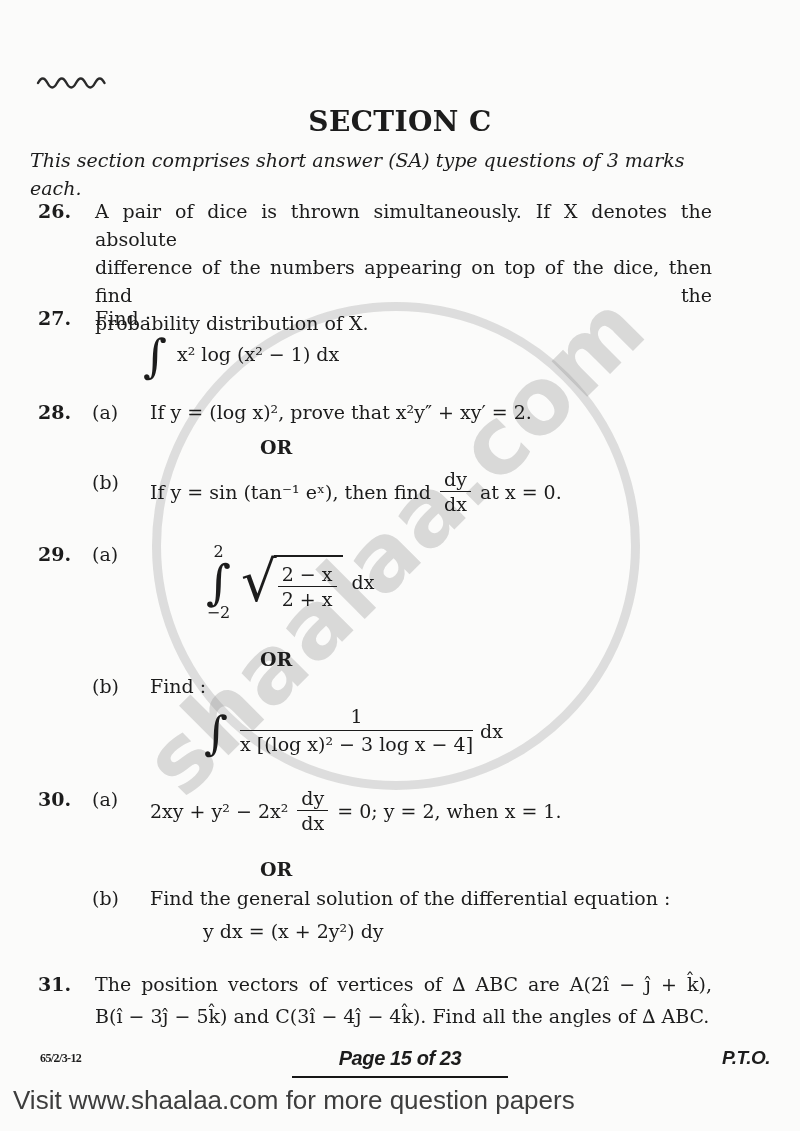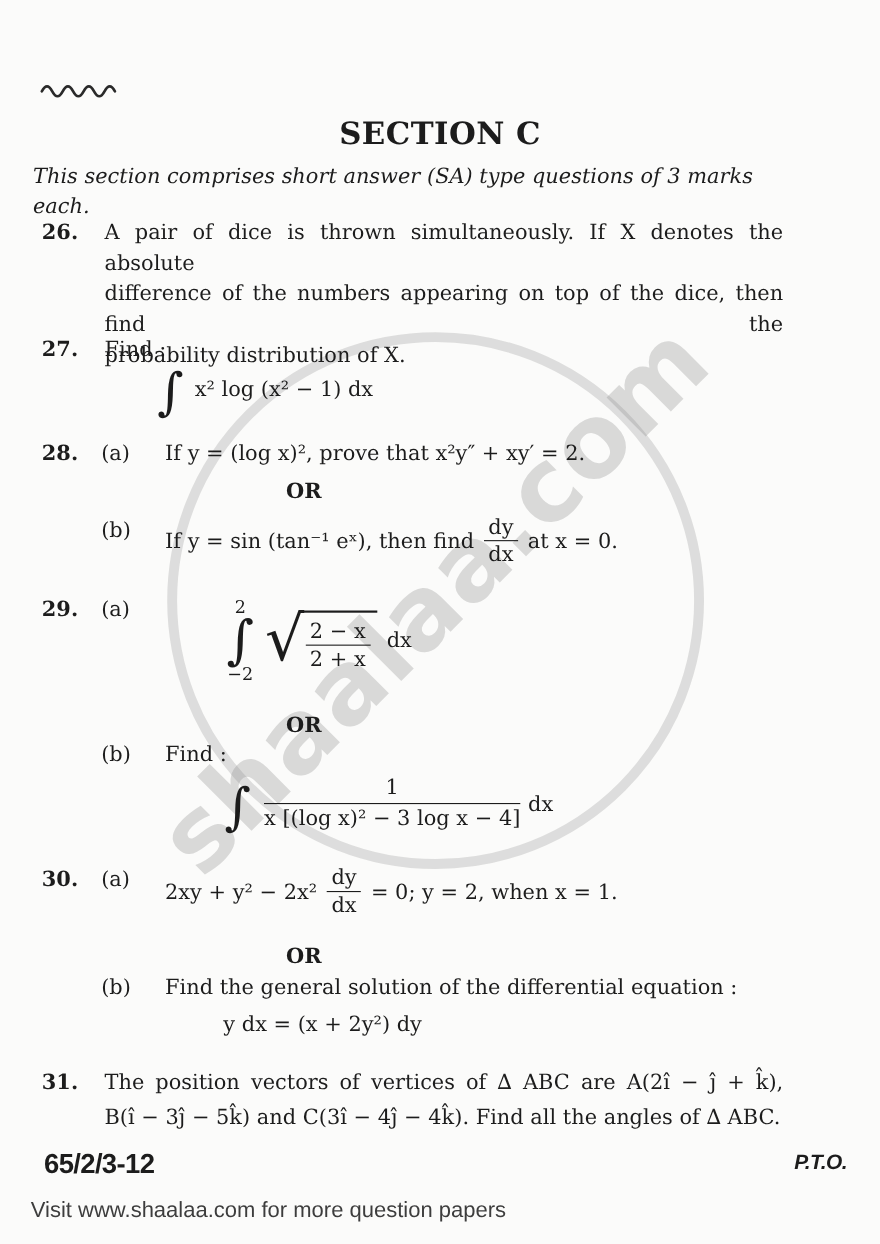--- a/index.html
+++ b/index.html
@@ -43,30 +43,30 @@
   .defint { display:inline-flex; flex-direction:column; align-items:center; margin-right:10px; }
   .dlim { font-size:16px; line-height:15px; }
   .disign { font-size:48px; line-height:42px; padding:2px 0; }
   .sqrt { display:inline-flex; align-items:flex-start; }
   .rad { font-size:56px; line-height:54px; }
   .sqbody { border-top:2px solid #1c1c1c; margin-left:-3px; padding:3px 6px 0 4px; }
   .footer {
     position:absolute; top:1044px; left:0; right:0; height:34px;
     font-family:"Liberation Sans", sans-serif;
   }
-  .fcode { position:absolute; left:40px; top:0; font-size:25px; font-weight:600; letter-spacing:-0.6px; }
+  .fcode { position:absolute; left:40px; top:0; font-size:12px; font-weight:600; letter-spacing:-0.6px;font-family:Liberation Serif, serif; }
   .fpage {
     position:absolute; left:50%; transform:translateX(-50%); top:0;
     width:216px; text-align:center; font-size:20px; font-style:italic; font-weight:700;
     letter-spacing:-0.4px; border-bottom:2.5px solid #161616; padding-bottom:4px;
   }
   .fpto { position:absolute; right:30px; top:0; font-size:19px; font-style:italic; font-weight:700; letter-spacing:-0.5px; }
   .banner {
-    position:absolute; left:28px; top:1086px;
-    font-family:"Liberation Sans", sans-serif; font-size:20px; color:#3d3d3d;
+    position:absolute; left:13px; top:1086px;
+    font-family:"Liberation Sans", sans-serif; font-size:26px; color:#3d3d3d;
   }
 </style>
 </head>
 <body>
 
 <div class="canvas">
 
   <div class="wm-ring"></div>
   <div class="wm-text">shaalaa.com</div>
 
@@ -195,18 +195,19 @@
   <div class="row g2" style="top:968px; line-height:32px">
     <div class="num">31.</div>
     <div>
       <div class="jl">The position vectors of vertices of ∆ ABC are A(2î − ĵ + k̂),</div>
       <div>B(î − 3ĵ − 5k̂) and C(3î − 4ĵ − 4k̂). Find all the angles of ∆ ABC.</div>
     </div>
   </div>
 
   <div class="footer">
     <span class="fcode">65/2/3-12</span>
+    <span class="fpage">Page 15 of 23</span>
     <span class="fpto">P.T.O.</span>
   </div>
 
   <div class="banner">Visit www.shaalaa.com for more question papers</div>
 
 </div>
 
 </body></html>

